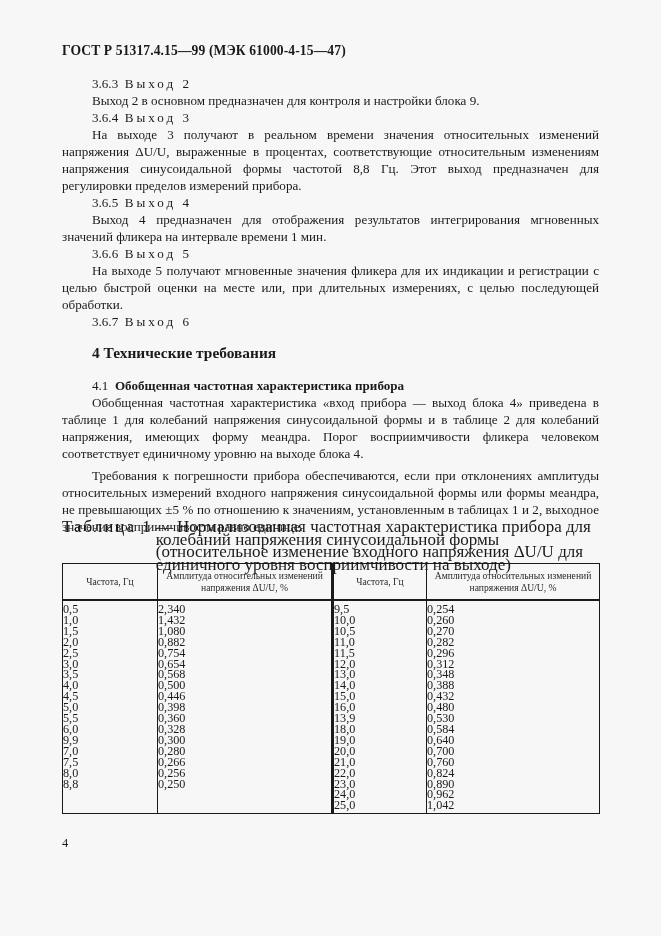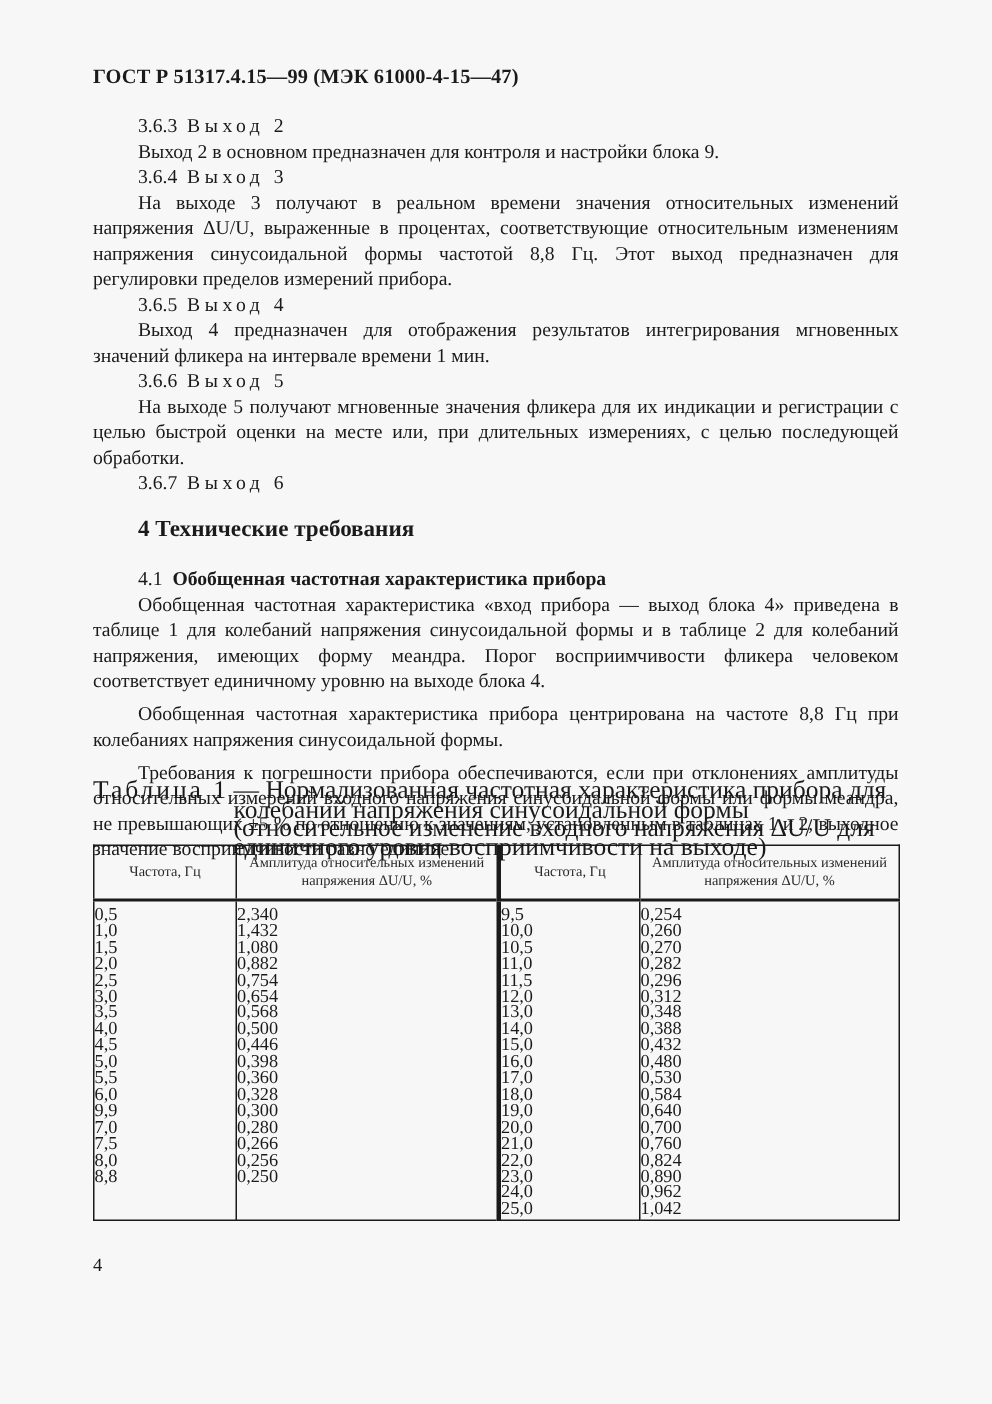--- a/index.html
+++ b/index.html
@@ -150,21 +150,20 @@
       <span class="spaced">Выход 6</span>
     </p>
 
     <h2 class="section-title">4 Технические требования</h2>
 
     <p class="sub41">
       <span>4.1</span>&nbsp;
       <b>Обобщенная частотная характеристика прибора</b>
     </p>
     <p class="p">Обобщенная частотная характеристика «вход прибора — выход блока 4» приведена в таблице 1 для колебаний напряжения синусоидальной формы и в таблице 2 для колебаний напряжения, имеющих форму меандра. Порог восприимчивости фликера человеком соответствует единичному уровню на выходе блока 4.</p>
-    <p class="p gap6">Обобщенная частотная характеристика прибора центрирована на частоте 8,8 Гц при колебаниях напряжения синусоидальной формы.</p>
     <p class="p gap6">Требования к погрешности прибора обеспечиваются, если при отклонениях амплитуды относительных измерений входного напряжения синусоидальной формы или формы меандра, не превышающих ±5 % по отношению к значениям, установленным в таблицах 1 и 2, выходное значение восприимчивости равно единице.</p>
   </div>
 
   <div class="caption">
     <div class="caption-row">
       <span class="caption-label spaced" style="letter-spacing:2px">Таблица 1</span>
       <span class="caption-text">— Нормализованная частотная характеристика прибора для колебаний напряжения синусоидальной формы (относительное изменение входного напряжения ΔU/U для единичного уровня восприимчивости на выходе)</span>
     </div>
   </div>
 
@@ -232,21 +231,21 @@
               <span>9,5</span>
               <span>10,0</span>
               <span>10,5</span>
               <span>11,0</span>
               <span>11,5</span>
               <span>12,0</span>
               <span>13,0</span>
               <span>14,0</span>
               <span>15,0</span>
               <span>16,0</span>
-              <span>17,0</span>
+              <span>13,9</span>
               <span>18,0</span>
               <span>19,0</span>
               <span>20,0</span>
               <span>21,0</span>
               <span>22,0</span>
               <span>23,0</span>
               <span>24,0</span>
               <span>25,0</span>
             </div>
           </td>

